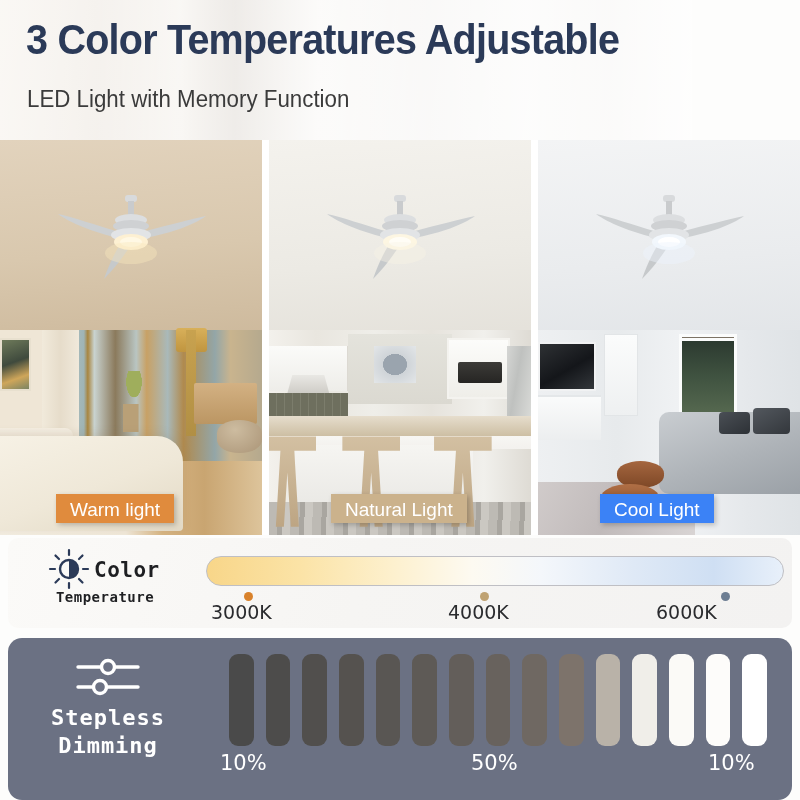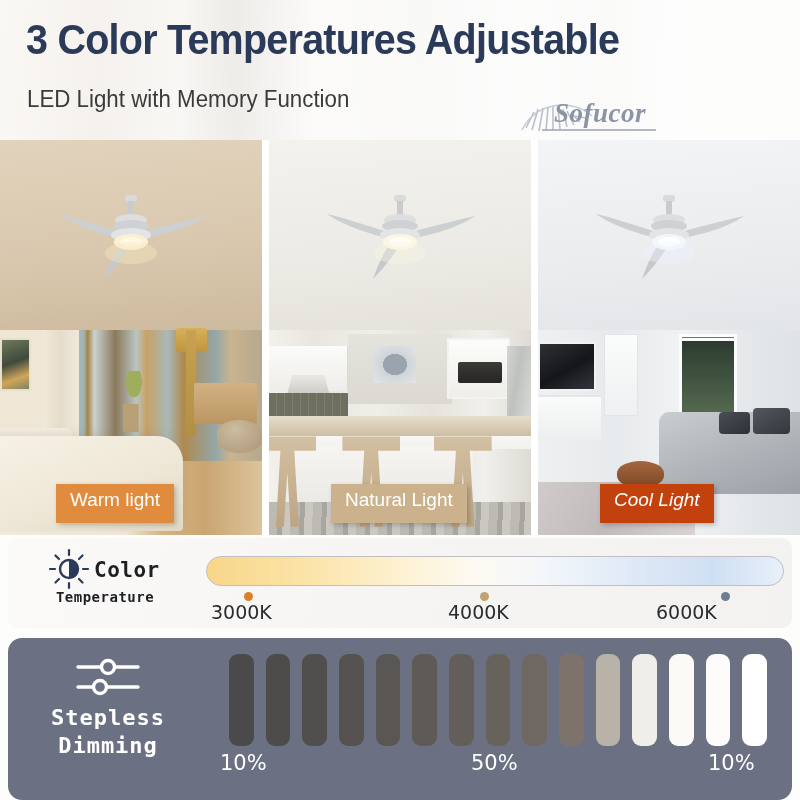--- a/index.html
+++ b/index.html
@@ -234,21 +234,21 @@
     z-index:-1;
   }
 
   
   .fan { position:absolute; left:50%; top:12%; width:170px; height:100px; transform:translateX(-50%); }
   .fan svg { width:170px; height:100px; display:block; }
 
   
   .chip {
     position:absolute; bottom:12px;
-    padding:5px 14px 12px;
+    padding:5px 14px 2px;
     font-size:19px; color:#ffffff; white-space:nowrap;
     box-shadow:2px 2px 5px rgba(0,0,0,.22);
   }
   .chip-warm    { left:56px;  background:#e08b3d; }
   .chip-natural { left:62px;  background:#cbb28c; }
   .chip-cool    { left:62px;  background:#6d7f94; }
 
   
   .ct {
     position:absolute; left:8px; top:538px; width:784px; height:90px;
@@ -306,39 +306,20 @@
 </style>
 </head>
 <body>
 
 <div class="page">
 
   <div class="header">
     <div class="hdr-title" style="color: rgb(43, 58, 88);">3 Color Temperatures Adjustable</div>
     <div class="hdr-sub">LED Light with Memory Function</div>
 
-    <div class="logo">
-      <svg viewBox="0 0 150 58">
-        <g stroke="#b9c0cc" stroke-width="1.6" fill="none">
-          <path d="M12 50 L20 34"></path>
-            <path d="M18 52 L24 31"></path>
-          <path d="M25 53 L29 30"></path>
-            <path d="M32 53 L34 29"></path>
-          <path d="M39 52 L39 29"></path>
-            <path d="M46 51 L44 30"></path>
-          <path d="M53 49 L49 31"></path>
-            <path d="M60 47 L53 33"></path>
-          <path d="M66 44 L57 35"></path>
-            <path d="M72 40 L60 38"></path>
-        </g>
-        <path d="M8 52 C22 24 58 20 78 38" stroke="#c3c9d4" stroke-width="1.4" fill="none"></path>
-        <line x1="28" y1="52" x2="142" y2="52" stroke="#9aa3b2" stroke-width="1.3"></line>
-      </svg>
-      <div class="logo-word" style="color: rgb(138, 148, 166);">Sofucor</div>
-    </div>
   </div>
 
   <div class="panels">
 
     <div class="panel p1">
       <div class="ceiling"></div>
       <div class="room">
         <div class="art"></div>
         <div class="curtain"></div>
         <div class="plant"></div>
@@ -428,21 +409,21 @@
           <ellipse cx="85" cy="39" rx="18" ry="6" fill="#cfd1d3"></ellipse>
           <path d="M70 44 C50 38 26 30 12 27 C24 36 48 45 68 50 Z" fill="#cdd0d2"></path>
           <path d="M100 44 C122 38 146 32 160 29 C148 38 124 46 104 50 Z" fill="#cdd0d2"></path>
           <path d="M78 52 C70 62 62 80 58 92 C70 80 80 66 86 56 Z" fill="#c6c9cb"></path>
           <ellipse cx="85" cy="48" rx="20" ry="7" fill="#e2e4e6"></ellipse>
           <ellipse cx="85" cy="55" rx="17" ry="8" fill="#f2f7fc"></ellipse>
           <ellipse cx="85" cy="55" rx="11" ry="5" fill="#ffffff"></ellipse>
           <ellipse cx="85" cy="66" rx="26" ry="11" fill="#eef5fc" opacity=".45"></ellipse>
         </svg>
       </div>
-      <div class="chip chip-cool" style="background: #c2410c; font-style: italic;">Cool Light</div>
+      <div class="chip chip-cool" style="background: #3b82f6;">Cool Light</div>
     </div>
   </div>
 
   <div class="ct">
     <div class="ct-icon">
       <svg viewBox="0 0 42 42">
         <g stroke="#2b3a58" stroke-width="2.2" stroke-linecap="round">
           <line x1="21" y1="2" x2="21" y2="7"></line>
           <line x1="21" y1="35" x2="21" y2="40"></line>
           <line x1="2" y1="21" x2="7" y2="21"></line>

